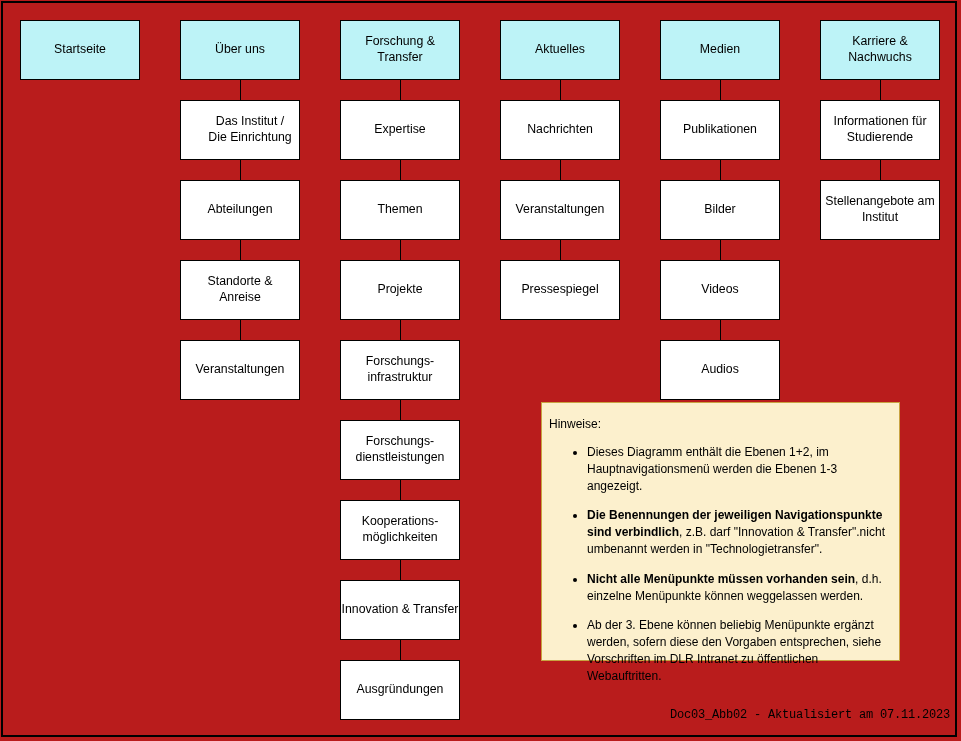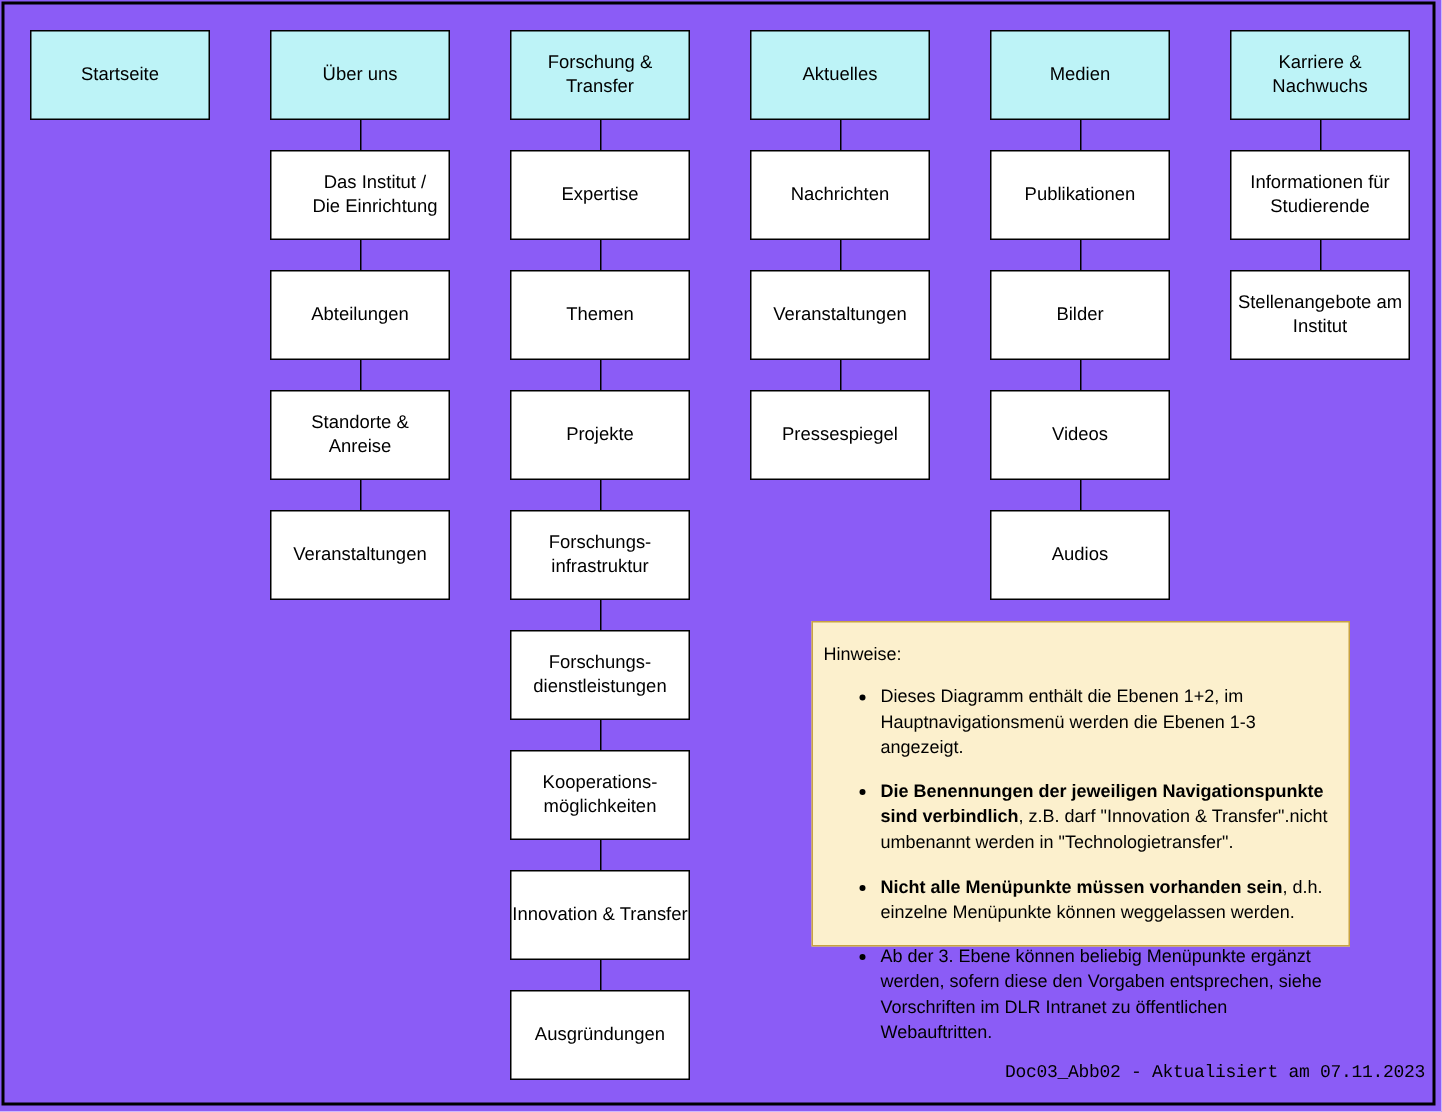--- a/index.html
+++ b/index.html
@@ -1,29 +1,29 @@
 <!DOCTYPE html>
 <html style="--root-fill: #BDF3F7; --note-fill: #FCF0CD; --note-border: #C8A341;"><head>
 <meta charset="utf-8">
 <style>
   html,body{margin:0;padding:0;background:#ffffff;}
   body{font-family:"Liberation Sans",sans-serif;color:#000;}
-  .canvas{position:relative;width:961px;height:741px;background:#8b5cf6;overflow:hidden;}
+  .canvas{position:relative;width:961px;height:741px;background:#b91c1c;overflow:hidden;}
   .frame{position:absolute;left:1px;top:1px;width:956px;height:736px;border:2px solid #000;box-sizing:border-box;}
   #sitemap{position:absolute;left:0;top:0;width:961px;height:741px;}
   .node{
     position:absolute;width:120px;height:60px;box-sizing:border-box;
     border:1px solid #000;background:#fff;
     display:flex;align-items:center;justify-content:center;
     text-align:center;font-size:12.3px;line-height:1.3;white-space:pre-line;
   }
   .node.root{background:var(--root-fill,#BDF3F7);}
   .connector{position:absolute;width:1px;height:20px;background:#000;margin-left:-0.5px;}
   .note{
-    position:absolute;left:541px;top:414px;width:359px;height:217px;box-sizing:border-box;
+    position:absolute;left:541px;top:402px;width:359px;height:259px;box-sizing:border-box;
     background:var(--note-fill,#FCF0CD);border:1px solid var(--note-border,#C8A341);
   }
   .note-title{margin:14px 0 0 7px;font-size:12px;}
   .note-list{margin:13px 0 0 0;padding:0 0 0 45px;list-style:disc outside;}
   .note-list li{margin-bottom:13px;font-size:12px;line-height:1.4;width:308px;}
   .b{font-weight:bold;}
   .footer{
     position:absolute;top:708px;right:11px;
     font-family:"Liberation Mono","DejaVu Sans Mono",monospace;font-size:12px;letter-spacing:-0.2px;
   }

